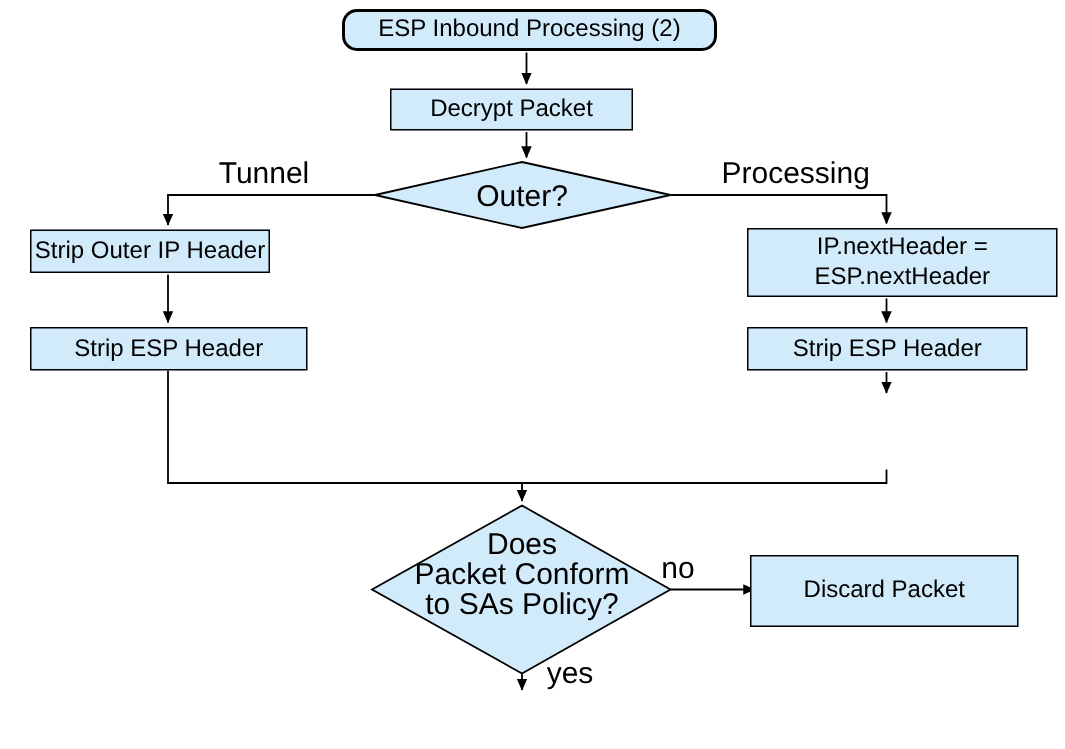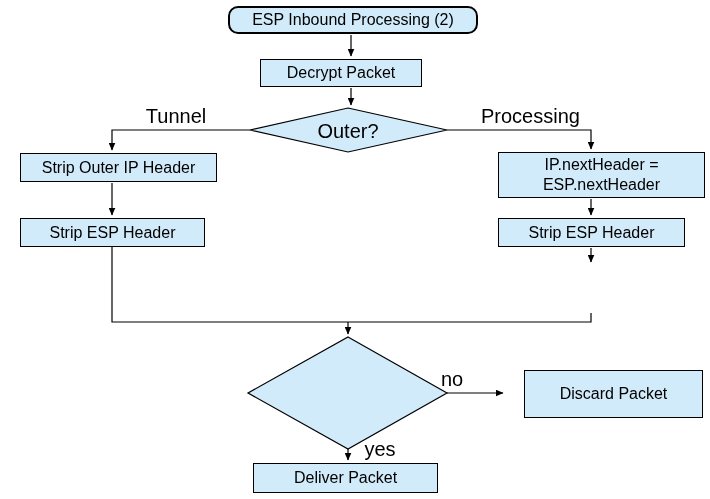--- a/index.html
+++ b/index.html
@@ -47,27 +47,29 @@
       <path d="M348,322 L348,334" marker-end="url(#arrow)"></path>
       <path d="M447,393 L503,393" marker-end="url(#arrow)"></path>
       <path d="M348,449 L348,460" marker-end="url(#arrow)"></path>
     </g>
     <polygon points="348,108 447,130 348,152 250,130" style="fill:var(--node-fill,#d2ebfa); stroke:var(--stroke,#000000); stroke-width:1.2"></polygon>
     <polygon points="348,337 447,393 348,449 248,393" style="fill:var(--node-fill,#d2ebfa); stroke:var(--stroke,#000000); stroke-width:1.2"></polygon>
   </svg>
 
   <div class="node rounded" style="left:228px; top:6px; width:250px; height:28px">ESP Inbound Processing (2)</div>
   <div class="node" style="left:260px; top:59px; width:162px; height:28px">Decrypt Packet</div>
-  <div class="node" style="left:20px; top:153px; width:197px; height:29px">Strip Outer IP Header</div>
+  <div class="node" style="left:20px; top:153px; width:160px; height:29px">Strip Outer IP Header</div>
   <div class="node" style="left:20px; top:218px; width:185px; height:29px">Strip ESP Header</div>
   <div class="node" style="left:498px; top:152px; width:207px; height:46px">IP.nextHeader =
 ESP.nextHeader</div>
   <div class="node" style="left:498px; top:218px; width:187px; height:29px">Strip ESP Header</div>
-  <div class="node" style="left:524px; top:370px; width:179px; height:48px">Discard Packet</div>
-  <div class="node" style="left:253px; top:463px; width:185px; height:30px">Deliver Packet</div>
+  <div class="node" style="left:500px; top:370px; width:179px; height:48px">Discard Packet</div>
 
   <div class="txt" style="left:288px; top:121px; width:120px">Outer?</div>
+  <div class="txt" style="left:258px; top:353px; width:180px">Does
+Packet Conform
+to SAs Policy?</div>
 
   <div class="txt" style="left:131px; top:106px; width:90px">Tunnel</div>
   <div class="txt" style="left:481px; top:106px; width:90px">Processing</div>
   <div class="txt" style="left:428px; top:369px; width:48px">no</div>
   <div class="txt" style="left:356px; top:439px; width:48px">yes</div>
 </div>
 
 </body></html>

